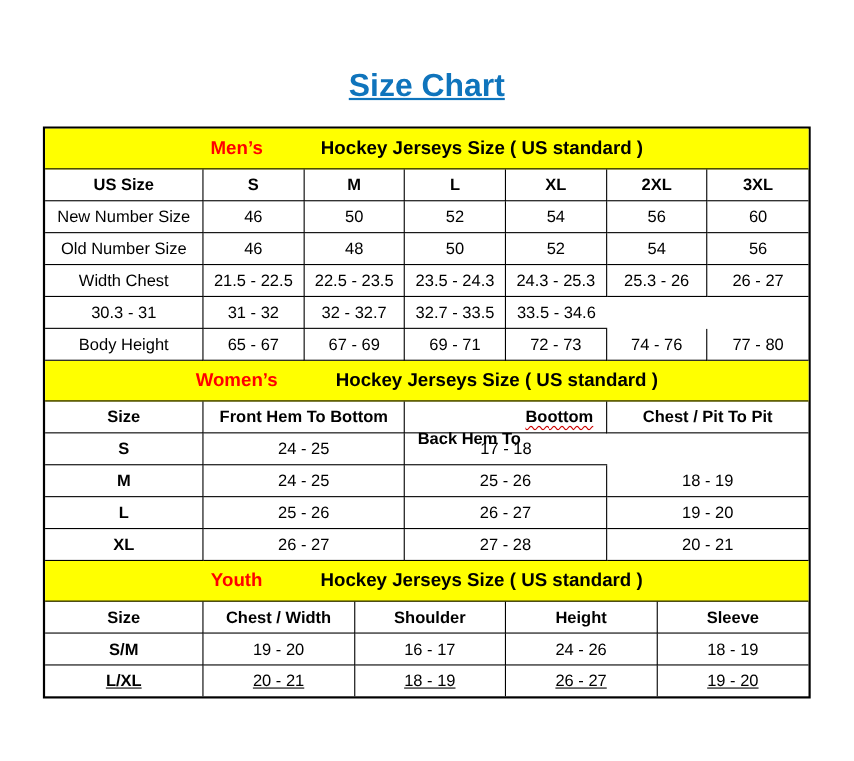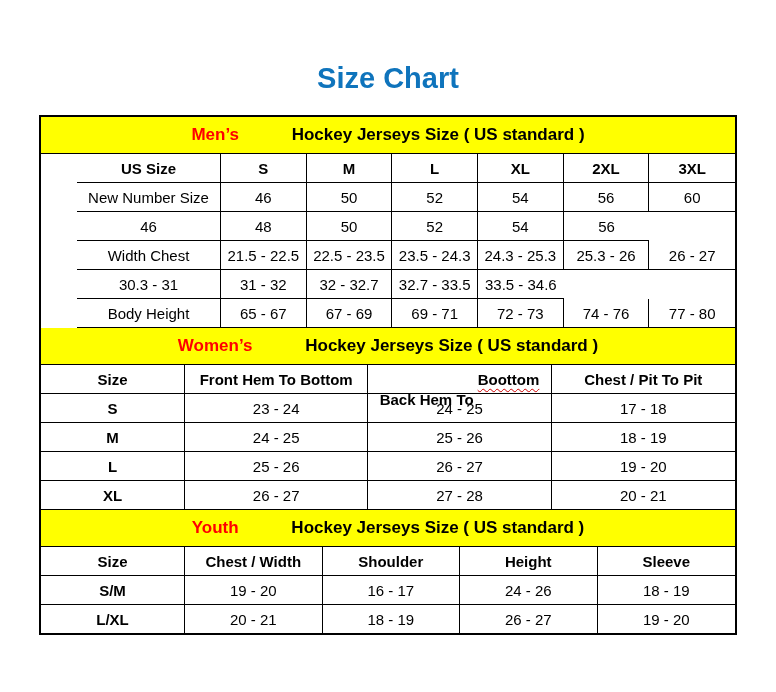--- a/index.html
+++ b/index.html
@@ -9,56 +9,57 @@
     font-family: "Liberation Sans", sans-serif;
     overflow: hidden;
   }
   .page-title {
     margin: 62px 0 20px 0;
     text-align: center;
     font-size: 29px;
     font-weight: bold;
     color: #0f74bc;
     letter-spacing: 0px;
+    text-decoration: underline;
   }
   .chart-wrap {
     width: 694px;
     margin: 0 auto;
     border: 2px solid #000;
   }
   .band {
     height: 36px;
     background: #ffff00;
     border-bottom: 1px solid #000;
     display: flex;
     align-items: center;
     justify-content: center;
     font-size: 17px;
     font-weight: bold;
     color: #000;
     gap: 48px;
   }
   .band .hl { color: #ff0000; margin-right: 0.28em; }
   .row { display: grid; }
-  .row.mens   { grid-template-columns: 144px repeat(6, 1fr); padding-left: 36px; }
+  .row.mens   { grid-template-columns: 144px repeat(6, 1fr); }
   .row.womens { grid-template-columns: 144px repeat(3, 1fr); }
   .row.youth  { grid-template-columns: 144px repeat(4, 1fr); }
   .cell {
     height: 28px;
     border-right: 1px solid #000;
     border-bottom: 1px solid #000;
     display: flex;
     align-items: center;
     justify-content: center;
     font-size: 15px;
     color: #000;
     white-space: nowrap;
   }
   .row .cell:last-child { border-right: none; }
-  .row.last .cell { border-bottom: none; }
+  .row.last .cell { border-bottom: none; text-decoration: underline; }
   .cell.bold { font-weight: bold; }
   .typo-prefix { margin-right: 0.27em; margin-top: 40px; }
   .typo {
     text-decoration-line: underline;
     text-decoration-style: wavy;
     text-decoration-color: #cc0000;
     text-decoration-thickness: 1px;
     text-underline-offset: 3px;
   }
 </style>
@@ -90,20 +91,21 @@
       <div class="cell">New Number Size</div>
       <div class="cell">46</div>
       <div class="cell">50</div>
       <div class="cell">52</div>
       <div class="cell">54</div>
       <div class="cell">56</div>
       <div class="cell">60</div>
     </div>
 
     <div class="row mens">
+      <div class="cell">Old Number Size</div>
       <div class="cell">46</div>
       <div class="cell">48</div>
       <div class="cell">50</div>
       <div class="cell">52</div>
       <div class="cell">54</div>
       <div class="cell">56</div>
     </div>
 
     <div class="row mens">
       <div class="cell">Width Chest</div>
@@ -143,21 +145,20 @@
       <div class="cell bold">Front Hem To Bottom</div>
       <div class="cell bold">
         <span class="typo-prefix">Back Hem To</span>
         <span class="typo">Boottom</span>
       </div>
       <div class="cell bold">Chest / Pit To Pit</div>
     </div>
 
     <div class="row womens">
       <div class="cell bold">S</div>
-      <div class="cell">23 - 24</div>
       <div class="cell">24 - 25</div>
       <div class="cell">17 - 18</div>
     </div>
 
     <div class="row womens">
       <div class="cell bold">M</div>
       <div class="cell">24 - 25</div>
       <div class="cell">25 - 26</div>
       <div class="cell">18 - 19</div>
     </div>

